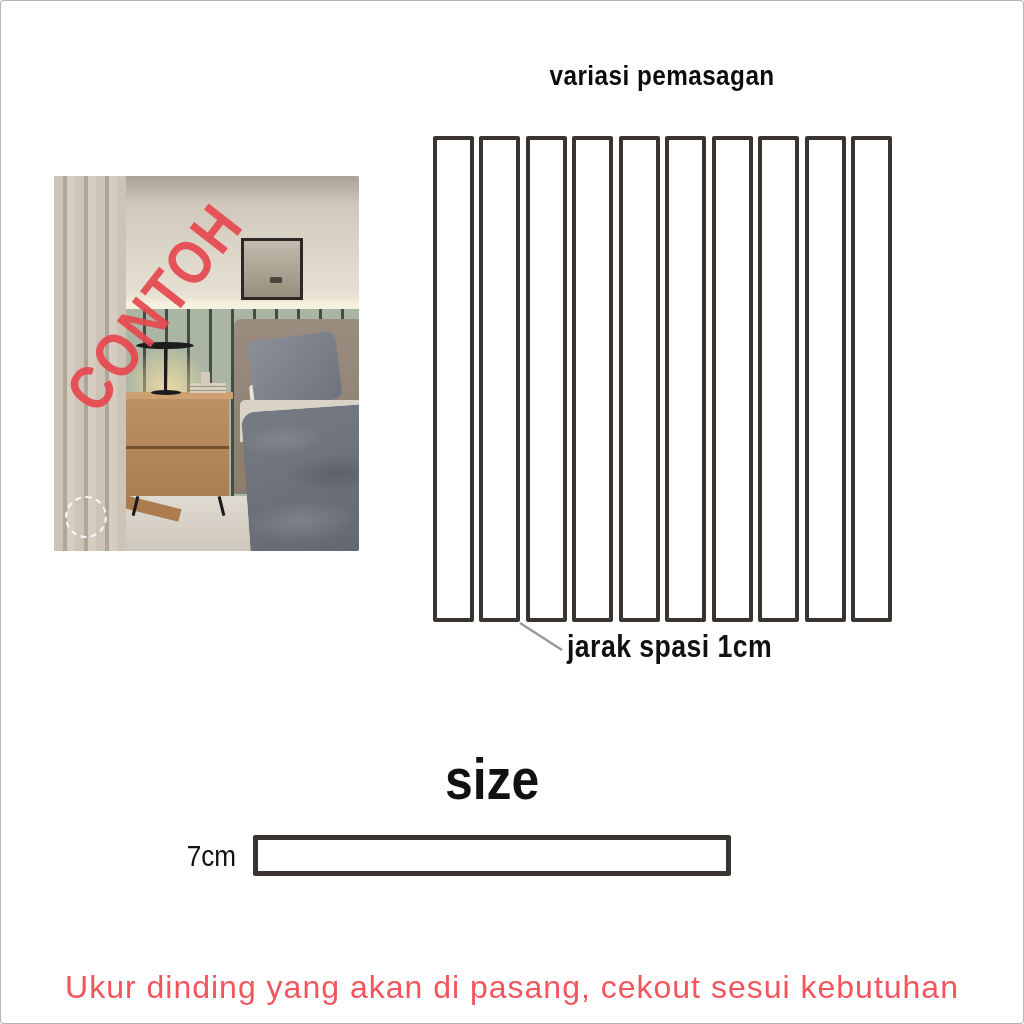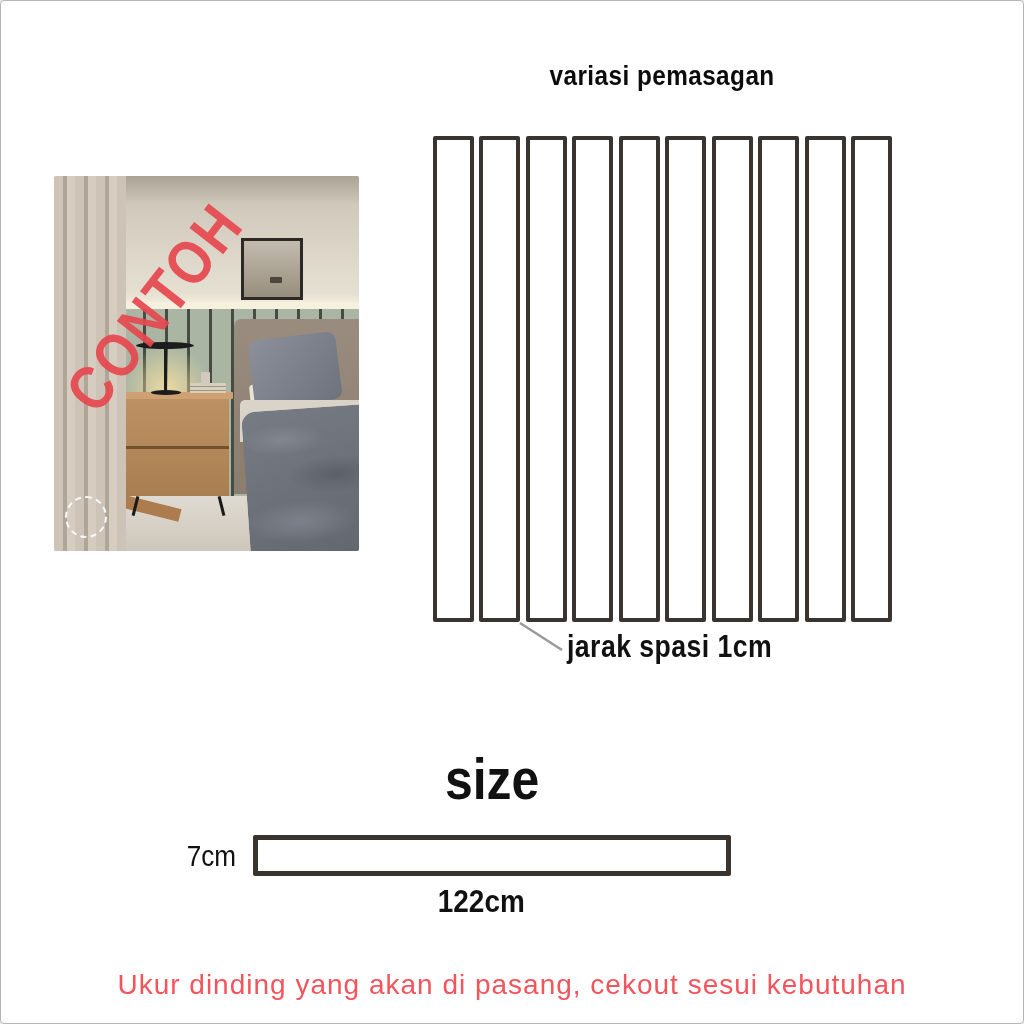--- a/index.html
+++ b/index.html
@@ -101,21 +101,21 @@
   .h-label { position:absolute; left:160px; top:839px; width:78px; text-align:right;
     font-size:29px; font-weight:normal; color:#111; }
   .size-rect { position:absolute; left:252px; top:834px; width:478px; height:41px;
     border:5px solid #3a3430; border-radius:2px; background:#fff; }
   .w-label { position:absolute; left:400px; top:883px; width:160px; text-align:center;
     font-size:31px; font-weight:bold; color:#111; }
   .w-label span, .h-label span { display:inline-block; transform:scaleX(0.9); }
 
   
   .footer-note { position:absolute; left:0; right:0; top:968px; text-align:center;
-    font-size:28px; letter-spacing:1px; color:#f4545c; font-weight:500; }
+    font-size:32px; letter-spacing:1px; color:#f4545c; font-weight:500; }
 </style>
 </head>
 <body>
 
 <div class="canvas">
 
   <div class="diagram-title">
     <span>variasi pemasagan</span>
   </div>
 
@@ -169,19 +169,16 @@
     <div class="contoh">
       <span>CONTOH</span>
     </div>
   </div>
 
   <div class="size-title cond">size</div>
   <div class="h-label">
     <span>7cm</span>
   </div>
   <div class="size-rect"></div>
-  <div class="w-label">
-    <span>122cm</span>
-  </div>
 
   <div class="footer-note">Ukur dinding yang akan di pasang, cekout sesui kebutuhan</div>
 
 </div>
 
 </body></html>

